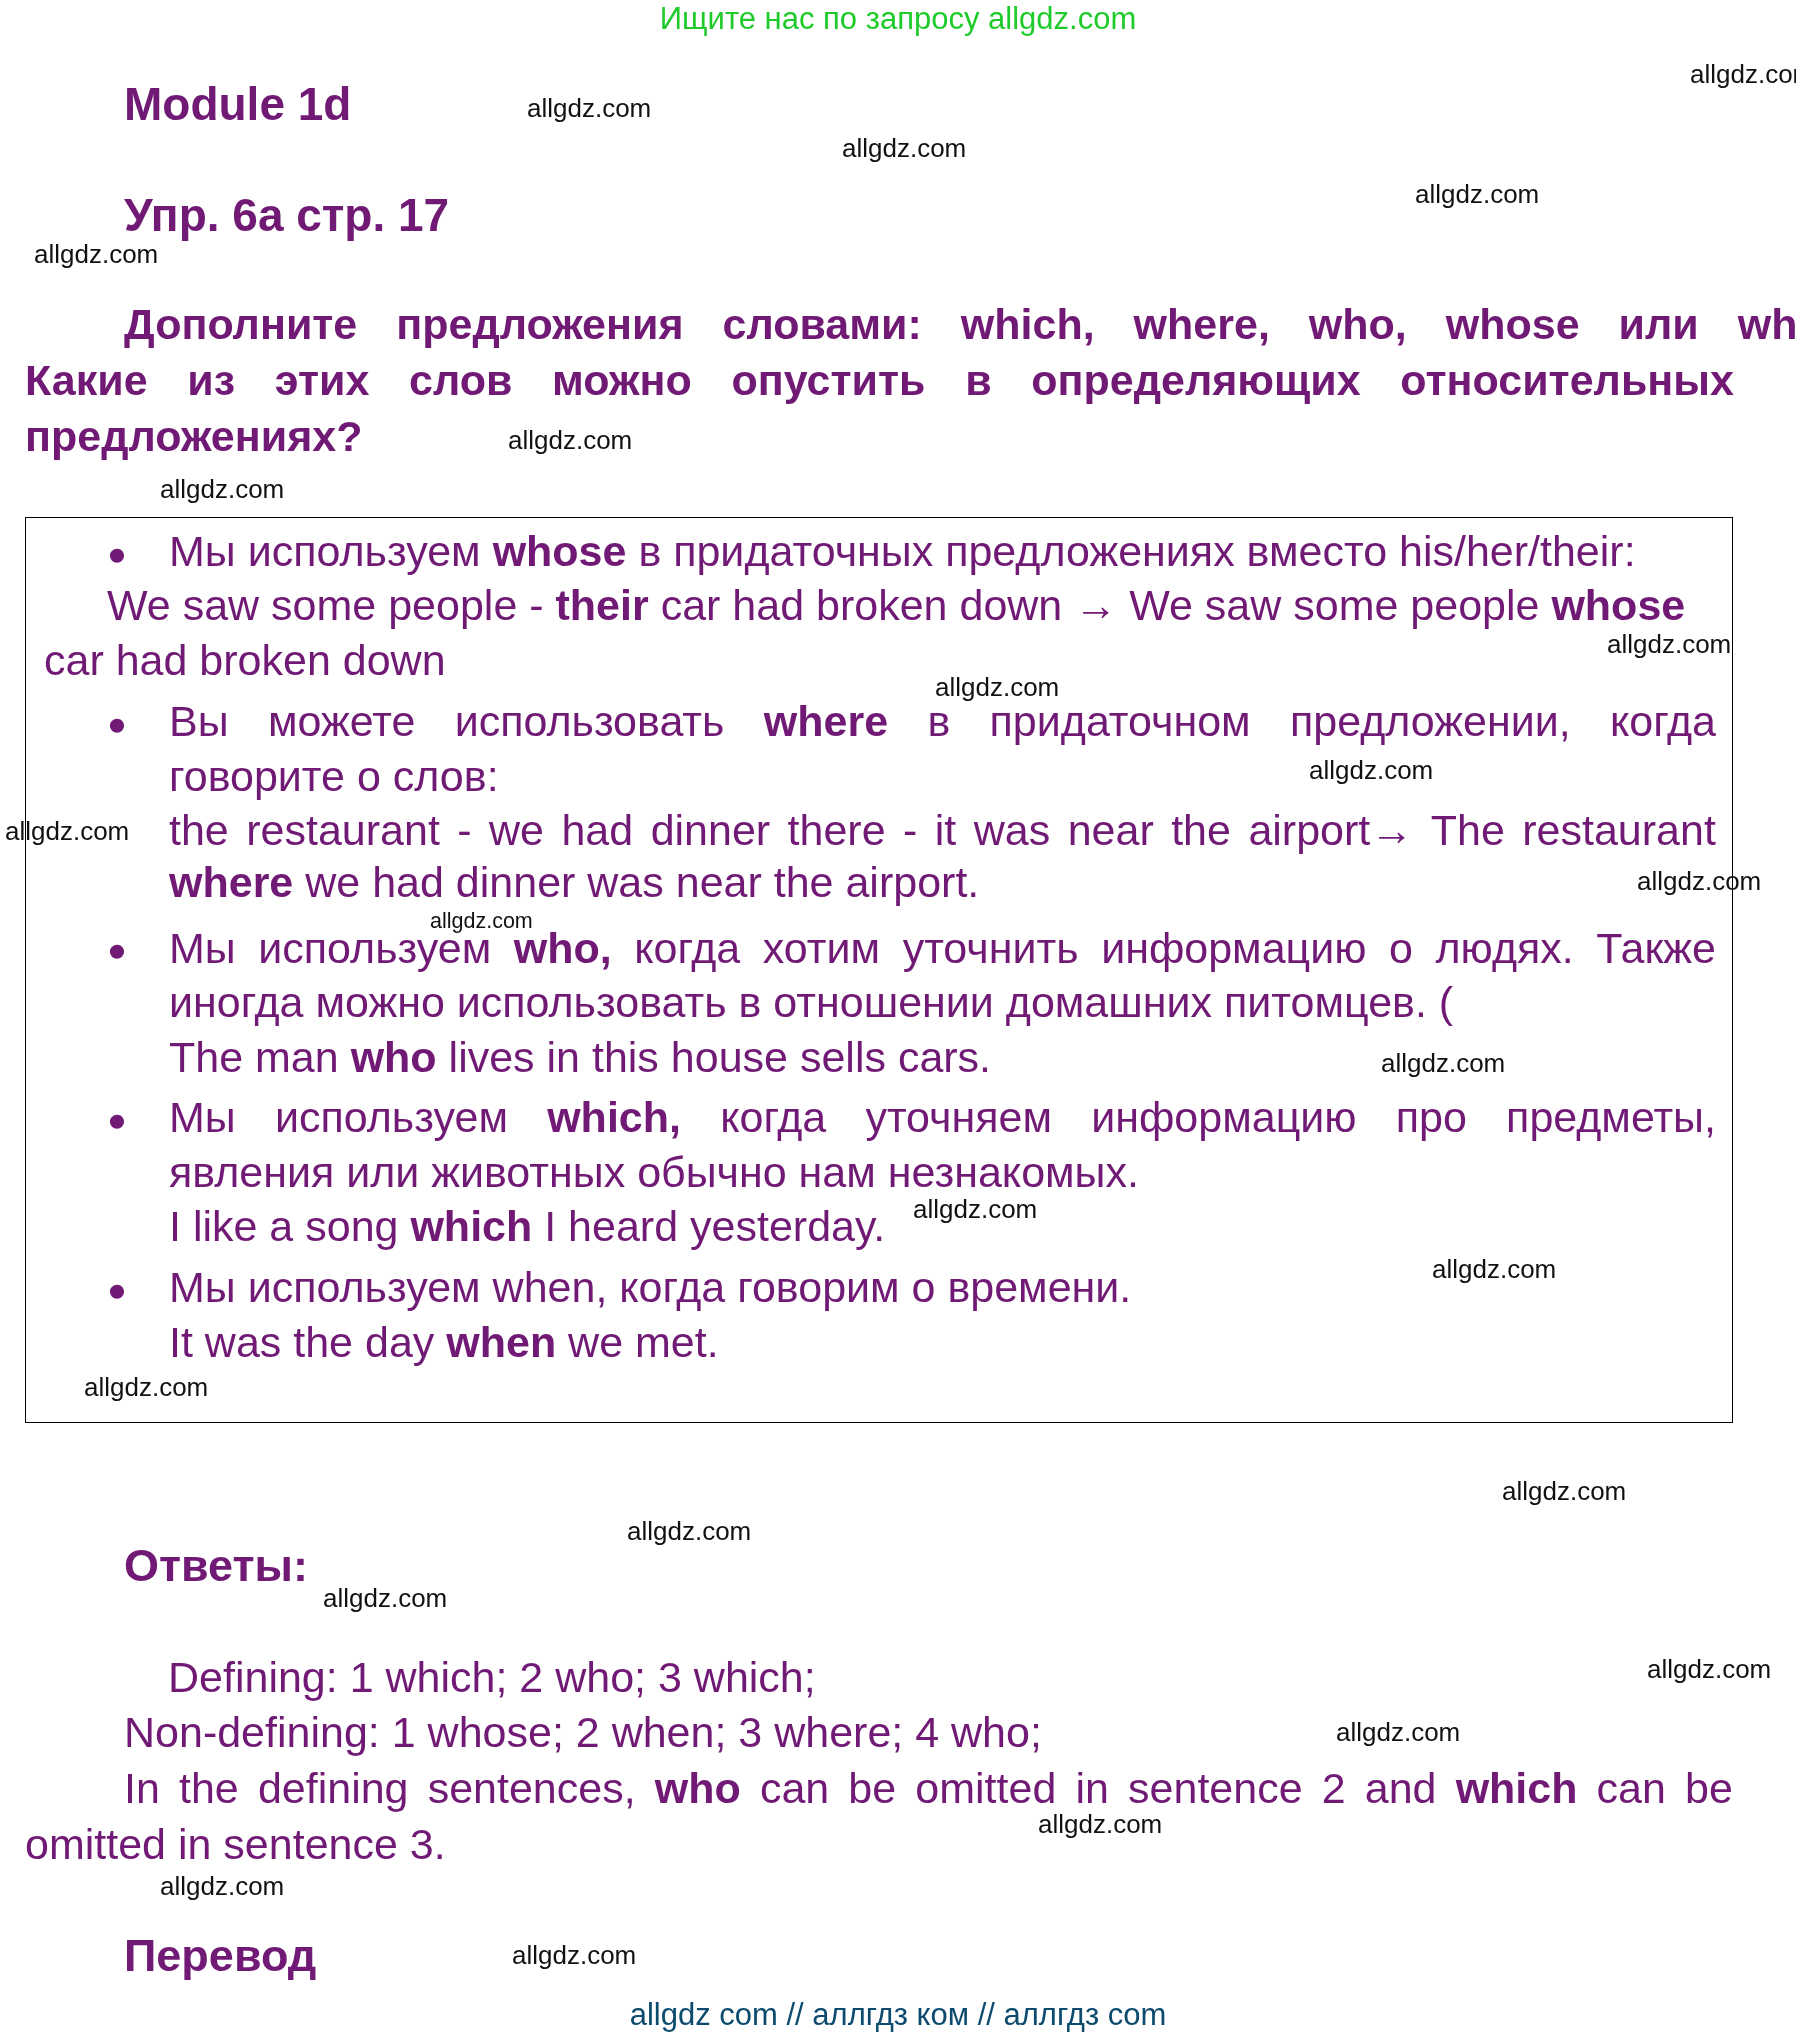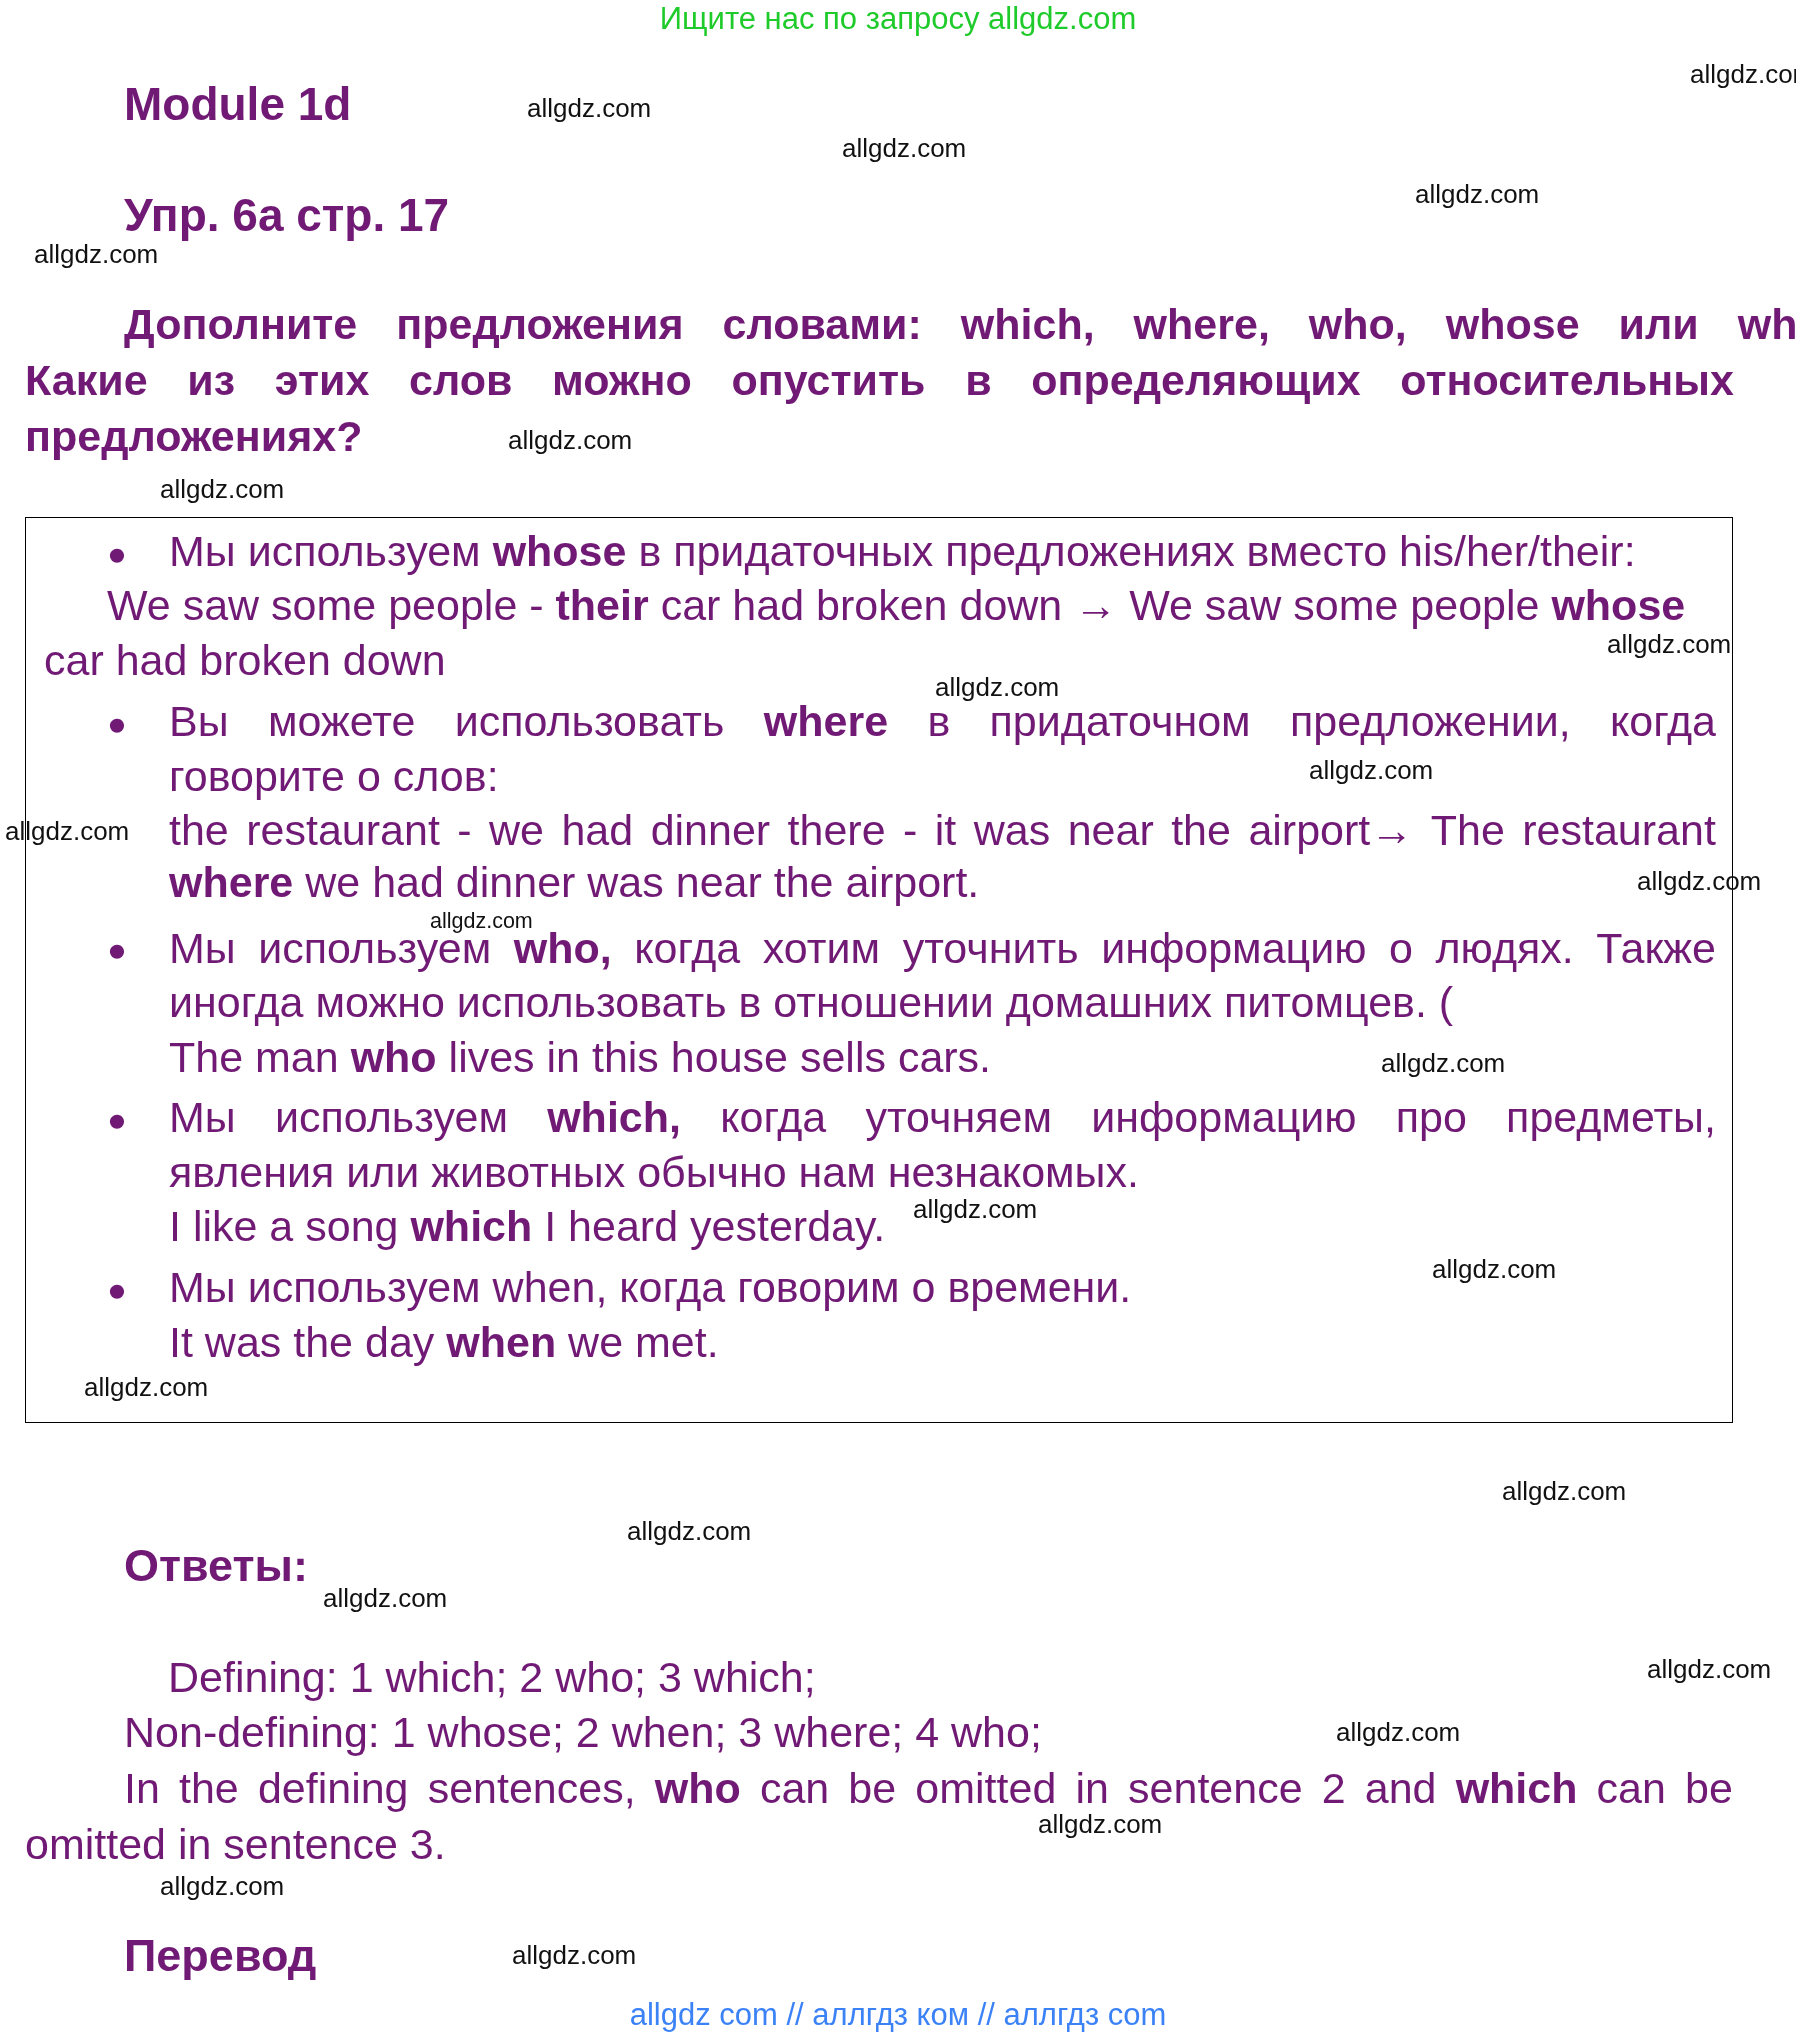--- a/index.html
+++ b/index.html
@@ -1,21 +1,21 @@
 <!DOCTYPE html>
 <html style="font-size:13.2px"><head>
   <meta charset="utf-8">
   <style>
     html, body { margin: 0; padding: 0; background: #ffffff; }
     body { width: 1796px; height: 2034px; position: relative; overflow: hidden; }
     .serif { font-family: Liberation Sans, sans-serif; color: #701a75; }
     .sans { font-family: "Liberation Sans", "DejaVu Sans", sans-serif; }
     .abs { position: absolute; white-space: nowrap; }
     .top-banner { color: #1ecb2a; font-size: 31px; left: 0; width: 1796px; text-align: center; top: 0; line-height: 38px; }
-    .bottom-banner { color: #3b82f6; font-size: 31px; left: 0; width: 1796px; text-align: center; top: 1996px; line-height: 38px; }
+    .bottom-banner { color: #0c4a6e; font-size: 31px; left: 0; width: 1796px; text-align: center; top: 1996px; line-height: 38px; }
     .h-title { font-size: 46px; font-weight: bold; line-height: 1; }
     .task { font-size: 43px; font-weight: bold; line-height: 1; gap: 39px; }
     .justify-line { display: flex; justify-content: space-between; }
     .rule-box { position: absolute; left: 25px; top: 517px; width: 1706px; height: 904px; border: 1.7px solid #000; box-sizing: content-box; }
     .box-text { font-size: 43px; line-height: 1; }
     .bullet { position: absolute; font-size: 33px; line-height: 1; }
     .wm { font-family: "Liberation Sans", "DejaVu Sans", sans-serif; font-size: 26px; color: #111; position: absolute; white-space: nowrap; line-height: 1; }
     .answer { font-size: 43px; line-height: 1; }
     b { font-weight: bold; }
   </style>

